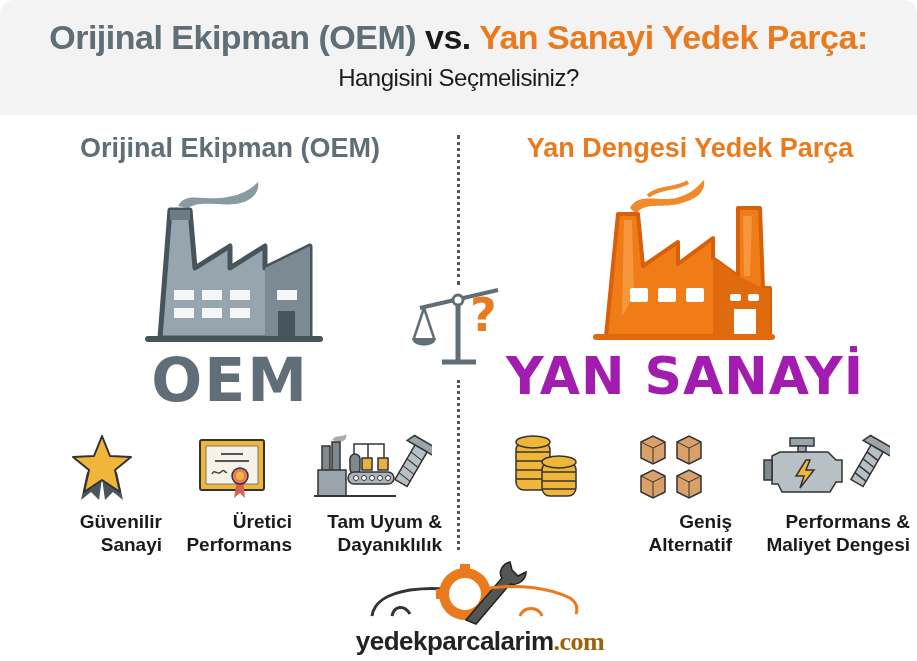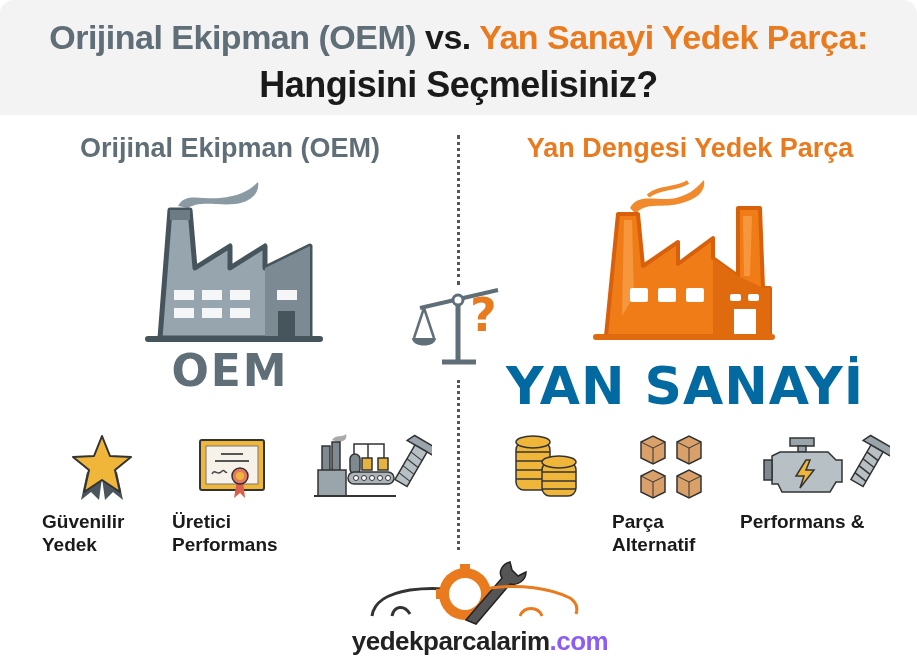--- a/index.html
+++ b/index.html
@@ -5,46 +5,46 @@
   * { box-sizing: border-box; margin: 0; padding: 0; }
   html, body { width: 917px; height: 661px; background: #ffffff; overflow: hidden; }
   body { font-family: "Liberation Sans", "DejaVu Sans", sans-serif; position: relative; }
 
   .header {
     position: absolute; left: 0; top: 0; width: 917px; height: 115px;
     background: #f3f3f3; border-radius: 14px 14px 0 0;
     text-align: center;
   }
   .header .line1 { position: absolute; top: 18px; left: 0; width: 100%; font-size: 34px; font-weight: bold; letter-spacing: -0.5px; white-space: nowrap; }
-  .header .line2 { position: absolute; top: 64px; left: 0; width: 100%; font-size: 36px; font-weight: bold; color: #1a1a1a; letter-spacing: -0.5px; }
+  .header .line2 { position: absolute; top: 64px; left: 0; width: 100%; font-size: 24px; font-weight: normal; color: #1a1a1a; letter-spacing: -0.5px; }
   .c-gray { color: #5f6e77; }
   .c-dark { color: #1a1a1a; }
   .c-orange { color: #ea7a1e; }
 
   .col-title { position: absolute; top: 133px; font-size: 27px; font-weight: bold; text-align: center; white-space: nowrap; }
   .col-title.left { left: 30px; width: 400px; color: #5f6e77; }
   .col-title.right { left: 480px; width: 420px; color: #ea7a1e; }
 
   .divider {
     position: absolute; left: 457px; width: 0; border-left: 3px dotted #555;
   }
 
   .factory { position: absolute; }
   .big-label { position: absolute; font-weight: bold; text-align: center; white-space: nowrap; font-family: "DejaVu Sans", sans-serif; }
-  .big-label.oem { left: 130px; top: 345px; width: 200px; font-size: 44px; color: #5f6e77; letter-spacing: 2px; }
-  .big-label.yan { left: 500px; top: 356px; width: 370px; font-size: 52px; color: #0369a1; letter-spacing: 1px; }
-
-  .feature { position: absolute; text-align: left; }
+  .big-label.oem { left: 130px; top: 345px; width: 200px; font-size: 60px; color: #5f6e77; letter-spacing: 2px; }
+  .big-label.yan { left: 500px; top: 346px; width: 370px; font-size: 52px; color: #a21caf; letter-spacing: 1px; }
+
+  .feature { position: absolute; text-align: right; }
   .feature .icon { position: absolute; left: 50%; transform: translateX(-50%); top: 0; }
   .feature .label { position: absolute; left: 0; width: 100%; top: 78px; font-size: 19px; font-weight: bold; color: #1a1a1a; line-height: 23px; }
 
   .logo { position: absolute; left: 350px; top: 558px; width: 260px; height: 100px; }
   .logo .domain { position: absolute; left: 0; top: 68px; width: 100%; text-align: center; font-size: 26px; font-weight: bold; letter-spacing: -0.5px; }
   .logo .domain .name { color: #222; margin-top: 12px; }
-  .logo .domain .tld { color: #8b5cf6; }
+  .logo .domain .tld { color: #a16207; font-family: Liberation Serif, serif; }
 </style>
 </head>
 <body>
 
 <div class="header">
   <div class="line1">
     <span class="c-gray">Orijinal Ekipman (OEM)</span>
     <span class="c-dark">vs.</span>
     <span class="c-orange">Yan Sanayi Yedek Parça:</span>
   </div>
@@ -101,21 +101,21 @@
   <path d="M2 58 L26 58 C26 68, 2 68, 2 58 Z" fill="#5f6e77"></path>
 </svg>
 <div style="position:absolute;left:470px;top:288px;font-size:46px;font-weight:bold;color:#ea7a1e;font-family:'DejaVu Sans',sans-serif;">?</div>
 
 <div class="feature" style="left:42px;top:432px;width:120px;height:120px;">
   <svg class="icon" width="70" height="70" viewBox="0 0 70 70">
     <path d="M20 40 L14 68 L24 60 L32 68 L35 46 Z" fill="#4a555c"></path>
     <path d="M50 40 L56 68 L46 60 L38 68 L35 46 Z" fill="#4a555c"></path>
     <polygon points="35,4 43,24 64,25 48,38 53,60 35,48 17,60 22,38 6,25 27,24" fill="#f0b63a" stroke="#333" stroke-width="2" stroke-linejoin="round"></polygon>
   </svg>
-  <div class="label"><span>Güvenilir</span><br><span>Yedek</span></div>
+  <div class="label"><span>Güvenilir</span><br><span>Sanayi</span></div>
 </div>
 
 <div class="feature" style="left:172px;top:432px;width:120px;height:120px;">
   <svg class="icon" width="70" height="70" viewBox="0 0 70 70">
     <rect x="3" y="8" width="64" height="50" rx="2" fill="#f0b63a" stroke="#333" stroke-width="2"></rect>
     <rect x="9" y="14" width="52" height="38" fill="#f6f2ea" stroke="#777" stroke-width="1"></rect>
     <line x1="24" y1="22" x2="46" y2="22" stroke="#555" stroke-width="2"></line>
     <line x1="18" y1="29" x2="52" y2="29" stroke="#555" stroke-width="2"></line>
     <path d="M15 42 C18 36, 20 44, 24 40 S28 42, 30 40" stroke="#444" stroke-width="1.5" fill="none"></path>
     <path d="M40 48 L37 66 L43 61 L48 66 L46 48 Z" fill="#d9604a"></path>
@@ -145,20 +145,21 @@
     <line x1="2" y1="64" x2="84" y2="64" stroke="#333" stroke-width="2"></line>
     <g transform="translate(100,32) rotate(30)">
       <polygon points="-12,-26 12,-26 16,-18 -16,-18" fill="#9aa5ab" stroke="#333" stroke-width="1.5"></polygon>
       <rect x="-7" y="-18" width="14" height="40" fill="#b7c0c4" stroke="#333" stroke-width="1.5"></rect>
       <line x1="-7" y1="-10" x2="7" y2="-8" stroke="#333"></line>
         <line x1="-7" y1="-2" x2="7" y2="0" stroke="#333"></line>
         <line x1="-7" y1="6" x2="7" y2="8" stroke="#333"></line>
         <line x1="-7" y1="14" x2="7" y2="16" stroke="#333"></line>
     </g>
   </svg>
+  <div class="label"><span>Tam Uyum &amp;</span><br><span>Dayanıklılık</span></div>
 </div>
 
 <div class="feature" style="left:485px;top:432px;width:120px;height:120px;">
   <svg class="icon" width="70" height="70" viewBox="0 0 70 70">
     <g stroke="#333" stroke-width="1.5" fill="#f0b63a">
       <rect x="6" y="10" width="34" height="48" rx="8"></rect>
       <ellipse cx="23" cy="10" rx="17" ry="6"></ellipse>
       <line x1="6" y1="20" x2="40" y2="20"></line>
         <line x1="6" y1="29" x2="40" y2="29"></line>
         <line x1="6" y1="38" x2="40" y2="38"></line>
@@ -180,42 +181,42 @@
       <polygon points="4,44 16,38 28,44 28,60 16,66 4,60"></polygon>
       <polygon points="40,44 52,38 64,44 64,60 52,66 40,60"></polygon>
     </g>
     <g stroke="#333" stroke-width="1" fill="none">
       <path d="M4,10 L16,16 L28,10 M16,16 L16,32"></path>
       <path d="M40,10 L52,16 L64,10 M52,16 L52,32"></path>
       <path d="M4,44 L16,50 L28,44 M16,50 L16,66"></path>
       <path d="M40,44 L52,50 L64,44 M52,50 L52,66"></path>
     </g>
   </svg>
-  <div class="label"><span>Parça</span><br><span>Alternatif</span></div>
+  <div class="label"><span>Geniş</span><br><span>Alternatif</span></div>
 </div>
 
 <div class="feature" style="left:740px;top:432px;width:170px;height:120px;">
   <svg class="icon" width="130" height="70" viewBox="0 0 130 70">
     <g stroke="#333" stroke-width="1.5">
       <rect x="30" y="6" width="24" height="8" fill="#9aa5ab"></rect>
       <rect x="38" y="14" width="8" height="6" fill="#9aa5ab"></rect>
       <path d="M12 24 L20 20 L68 20 L76 28 L82 28 L82 50 L76 50 L70 60 L22 60 L18 52 L12 52 Z" fill="#b7c0c4"></path>
       <rect x="4" y="28" width="8" height="20" fill="#7e8a90"></rect>
       <polygon points="46,28 36,44 44,44 40,56 54,38 46,38 50,28" fill="#f0b63a"></polygon>
     </g>
     <g transform="translate(108,32) rotate(30)" stroke="#333" stroke-width="1.5">
       <polygon points="-12,-26 12,-26 16,-18 -16,-18" fill="#9aa5ab"></polygon>
       <rect x="-7" y="-18" width="14" height="40" fill="#b7c0c4"></rect>
       <line x1="-7" y1="-10" x2="7" y2="-8"></line>
         <line x1="-7" y1="-2" x2="7" y2="0"></line>
         <line x1="-7" y1="6" x2="7" y2="8"></line>
         <line x1="-7" y1="14" x2="7" y2="16"></line>
     </g>
   </svg>
-  <div class="label"><span>Performans &amp;</span><br></div>
+  <div class="label"><span>Performans &amp;</span><br><span>Maliyet Dengesi</span></div>
 </div>
 
 <div class="logo">
   <svg style="position:absolute;left:20px;top:0;" width="220" height="68" viewBox="0 0 220 68">
     <path d="M2 58 C4 44, 16 36, 40 32 C56 30, 70 30, 82 32" stroke="#333" stroke-width="3" fill="none"></path>
     <path d="M22 58 C24 48, 34 46, 40 56" stroke="#333" stroke-width="3" fill="none"></path>
     <g fill="#ea7a1e">
       <circle cx="95" cy="36" r="26"></circle>
     </g>
     <circle cx="95" cy="36" r="16" fill="#fff"></circle>

